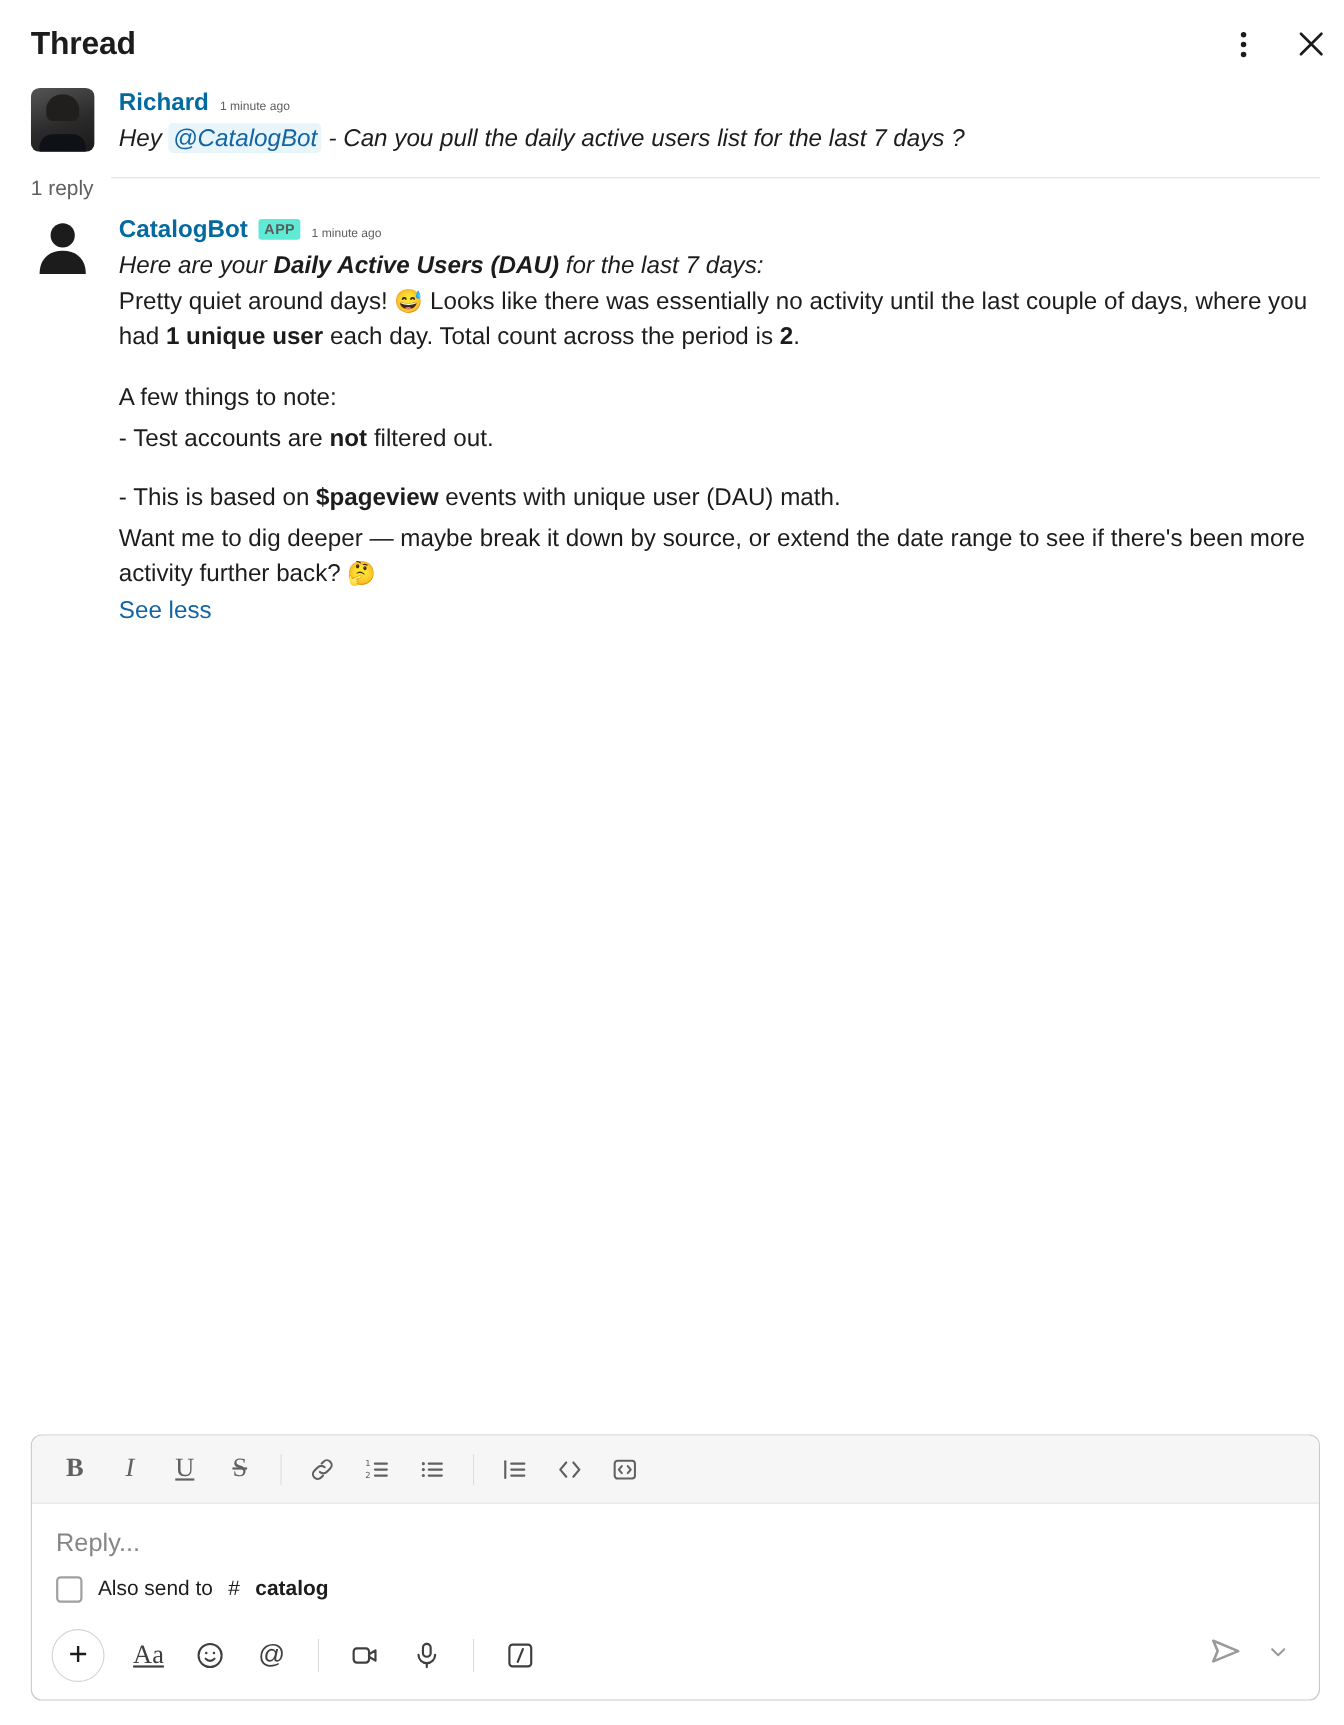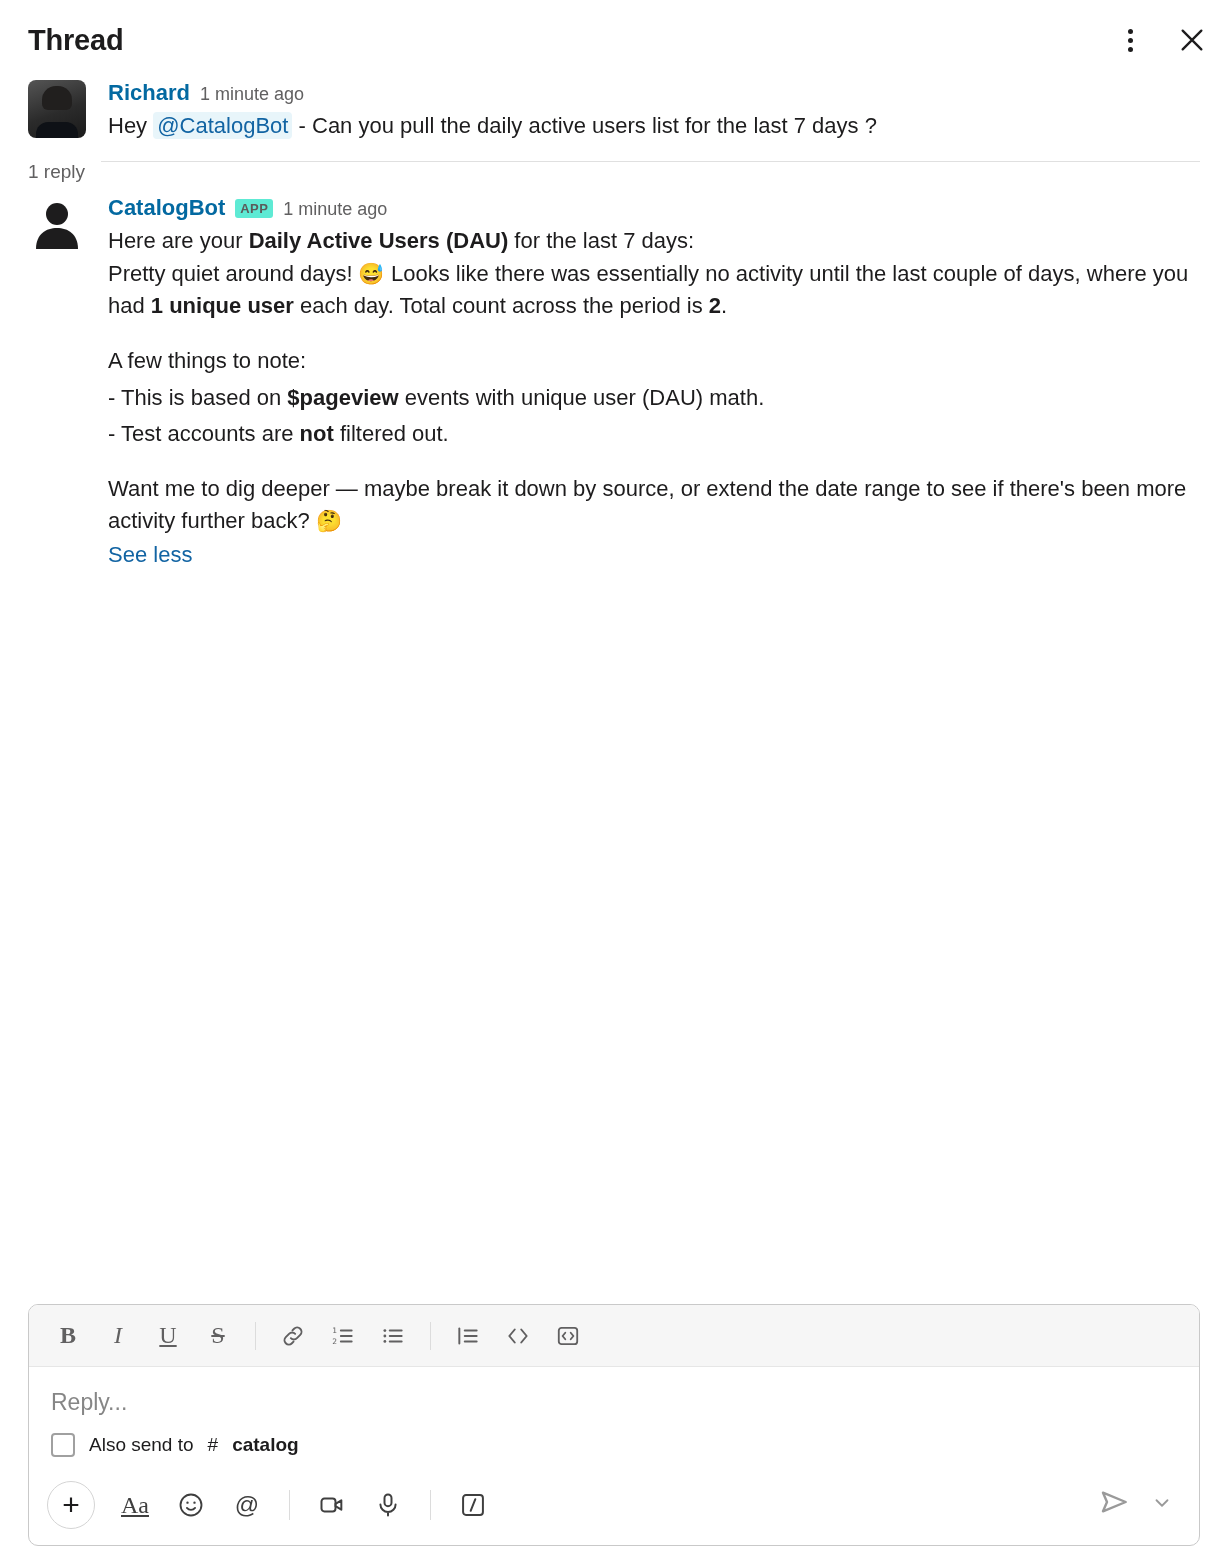--- a/index.html
+++ b/index.html
@@ -71,24 +71,24 @@
   .avatar.bot svg { display: block; }
 
   .msg-body { flex: 1; min-width: 0; }
   .msg-meta { display: flex; align-items: baseline; gap: 10px; line-height: 1.2; }
   .author { font-size: 22px; font-weight: bold; color: #0369a1; text-align: center; }
   .app-badge {
     font-size: 13px; font-weight: bold; letter-spacing: .4px;
     background: #5eead4; color: #5b5b5b;
     border-radius: 3px; padding: 2px 5px 1px; position: relative; top: -2px;
   }
-  .timestamp { font-size: 18px; color: #616061; }
+  .timestamp { font-size: 11px; color: #616061; }
   .msg-text {
     font-size: 22px; line-height: 1.48; color: #1d1c1d;
-    margin-top: 4px; word-wrap: break-word;
+    margin-top: 4px; word-wrap: break-word; font-style: italic;
   }
   .mention {
     color: #1264a3; background: #e8f5fa;
     border-radius: 4px; padding: 1px 4px;
   }
 
   .reply-divider {
     display: flex; align-items: flex-start; gap: 16px;
     margin: 18px 0 12px 0;
   }
@@ -237,25 +237,25 @@
         <div class="msg-text">
           <span>Here are your </span><b>Daily Active Users (DAU)</b><span> for the last 7 days:</span>
         </div>
 
 
         <p class="para">
           <span>Pretty quiet around days! </span><span class="emoji">😅</span><span> Looks like there was essentially no activity until the last couple of days, where you had </span><b>1 unique user</b><span> each day. Total count across the period is </span><b>2</b><span>.</span>
         </p>
 
         <p class="para list-line">A few things to note:</p>
+        <p class="para">
+          <span>- Test accounts are </span><b>not</b><span> filtered out.</span>
+        </p>
         <p class="para list-line">
           <span>- This is based on </span><b>$pageview</b><span> events with unique user (DAU) math.</span>
-        </p>
-        <p class="para">
-          <span>- Test accounts are </span><b>not</b><span> filtered out.</span>
         </p>
 
         <p class="para tight">
           <span>Want me to dig deeper — maybe break it down by source, or extend the date range to see if there's been more activity further back? </span><span class="emoji">🤔</span>
         </p>
         <div class="see-less">See less</div>
       </div>
     </div>
 
   </div>

